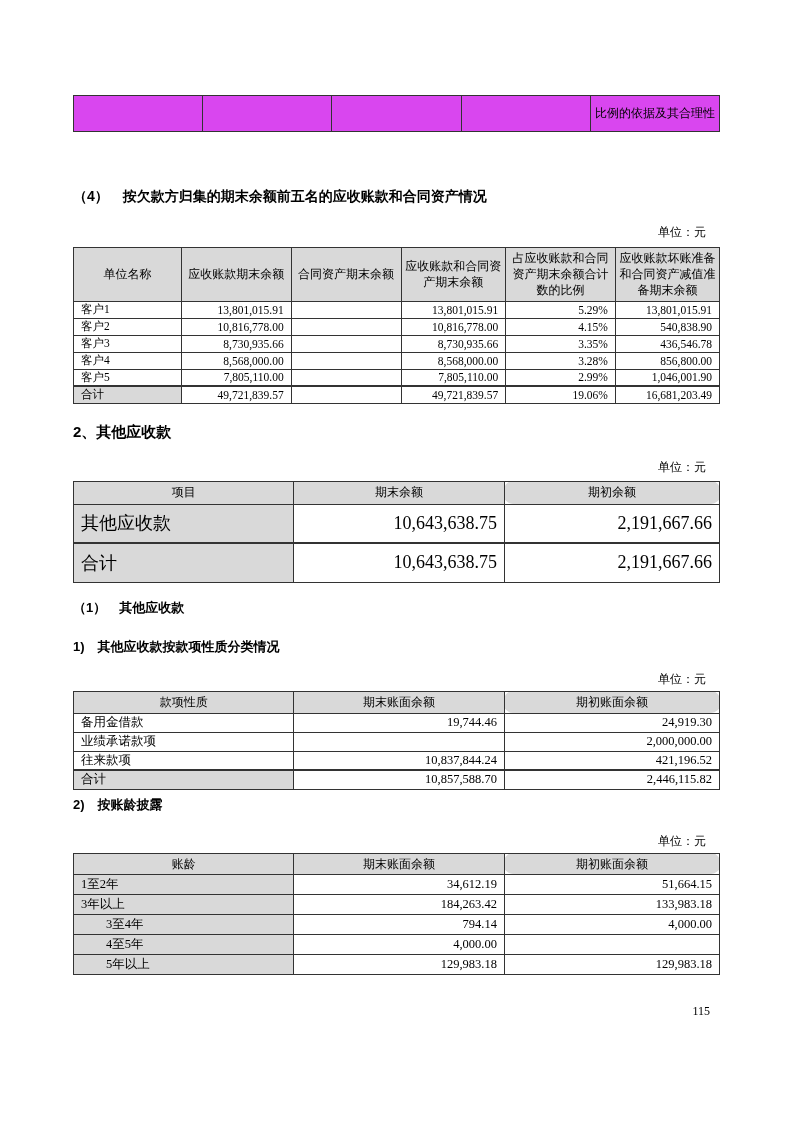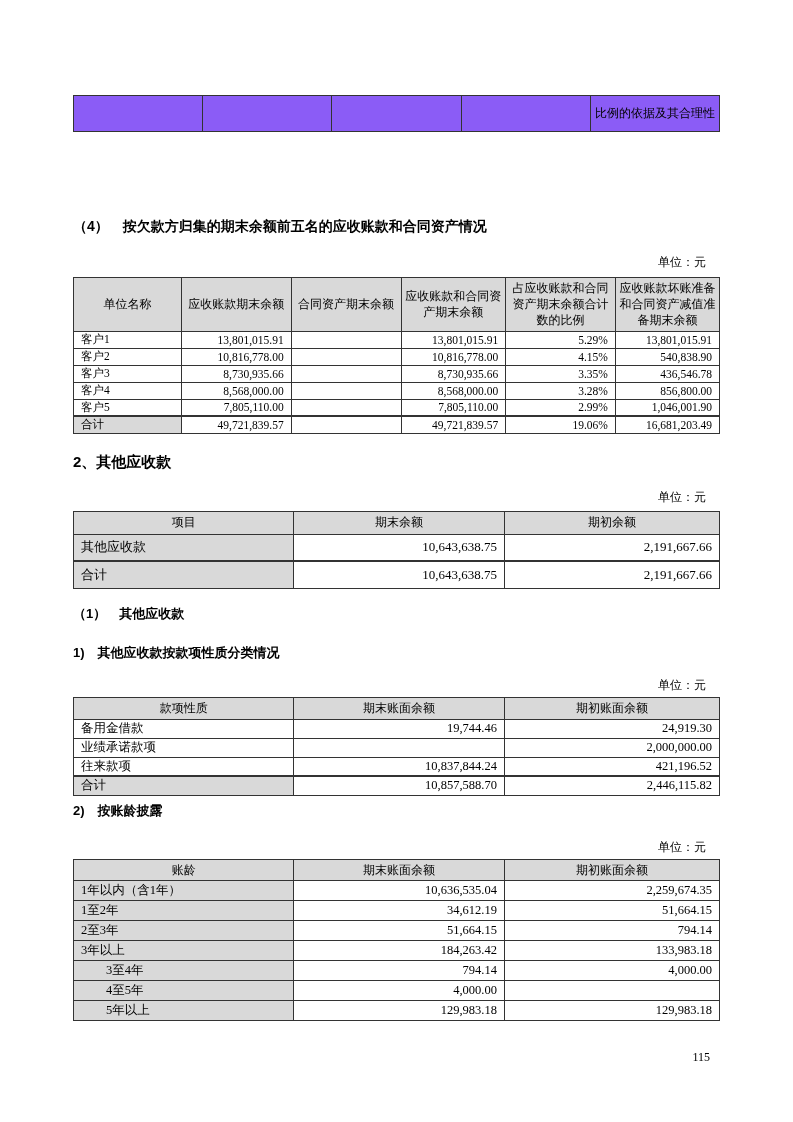--- a/index.html
+++ b/index.html
@@ -25,48 +25,48 @@
     vertical-align: middle;
   }
   th { text-align: center; background: #d9d9d9; line-height: 1.35; padding: 2px 3px; }
   .gray { background: #d9d9d9; }
   .left  { text-align: left;  padding-left: 7px; padding-right: 3px; }
   .num   { text-align: right; padding-right: 7px; }
   .indent { padding-left: 32px; }
 
   
   .top-tbl { margin-top: 95px; }
-  .top-tbl td { height: 36px; background: #8b5cf6; text-align: center; font-size: 12px; line-height: 1.4; padding: 1px 4px; }
+  .top-tbl td { height: 36px; background: #d946ef; text-align: center; font-size: 12px; line-height: 1.4; padding: 1px 4px; }
 
   
   .h-sub   { font-size: 14px; font-weight: bold; font-family: "Liberation Sans", "DejaVu Sans", sans-serif; }
   .h-main  { font-size: 15px; font-weight: bold; font-family: "Liberation Sans", "DejaVu Sans", sans-serif; }
   .h-small { font-size: 13px; font-weight: bold; font-family: "Liberation Sans", "DejaVu Sans", sans-serif; }
-  .h-s4  { margin-top: 86px; height: 19px; }
+  .h-s4  { margin-top: 56px; height: 19px; }
   .h-s2  { margin-top: 19px; height: 20px; }
   .h-s21 { margin-top: 16px; height: 16px; }
   .h-s21b{ margin-top: 23px; height: 16px; }
   .h-s22 { margin-top: 6px; height: 16px; }
 
   
   .unit { text-align: right; font-size: 12px; padding-right: 14px; }
   .u1 { margin-top: 17px; margin-bottom: 6px; }
   .u2 { margin-top: 16px; margin-bottom: 5px; }
   .u3 { margin-top: 17px; margin-bottom: 3px; }
   .u4 { margin-top: 21px; margin-bottom: 3px; }
 
   
   .t1 th { height: 52px; font-size: 12px; }
   .t1 td { height: 17px; font-size: 11.5px; padding-top: 0; padding-bottom: 0; }
   .t1 .c0 { width: 16.7%; } .t1 .c1 { width: 17%; } .t1 .c2 { width: 17%; }
   .t1 .c3 { width: 16.2%; } .t1 .c4 { width: 17%; } .t1 .c5 { width: 16.1%; }
 
   
-  .t3col .c0 { width: 34.1%; } .t3col .c1 { width: 32.6%; } .t3col .c2 { width: 33.3%; }
-  .t2 th { height: 23px; margin-left: 16px; } .t2 td { height: 27px; font-size: 13px; }
+  .t3col .c0 { width: 34.1%; } .t3col .c1 { width: 32.6%; } .t3col .c2 { width: 33.3%; border-radius: 9px; }
+  .t2 th { height: 23px; margin-left: 16px; } .t2 td { height: 39px; font-size: 18px; }
   .t3 th { height: 22px; } .t3 td { height: 19px; font-size: 12.5px; }
   .t4 th { height: 21px; } .t4 td { height: 20px; font-size: 12.5px; }
 
   .total-row td { border-top: 2px solid #333; }
 
   .page-number { margin-top: 29px; text-align: right; padding-right: 10px; font-size: 12px; }
 </style>
 </head>
 <body>
 
@@ -217,35 +217,25 @@
   <table class="t4 t3col">
     <thead>
       <tr>
         <th class="c0">账龄</th>
         <th class="c1">期末账面余额</th>
         <th class="c2">期初账面余额</th>
       </tr>
     </thead>
     <tbody>
       <tr>
-        <td class="left gray">1年以内（含1年）</td>
-        <td class="num">10,636,535.04</td>
-        <td class="num">2,259,674.35</td>
-      </tr>
-      <tr>
         <td class="left gray">1至2年</td>
         <td class="num">34,612.19</td>
         <td class="num">51,664.15</td>
       </tr>
       <tr>
-        <td class="left gray">2至3年</td>
-        <td class="num">51,664.15</td>
-        <td class="num">794.14</td>
-      </tr>
-      <tr>
         <td class="left gray">3年以上</td>
         <td class="num">184,263.42</td>
         <td class="num">133,983.18</td>
       </tr>
       <tr>
         <td class="left gray indent">3至4年</td>
         <td class="num">794.14</td>
         <td class="num">4,000.00</td>
       </tr>
       <tr>

